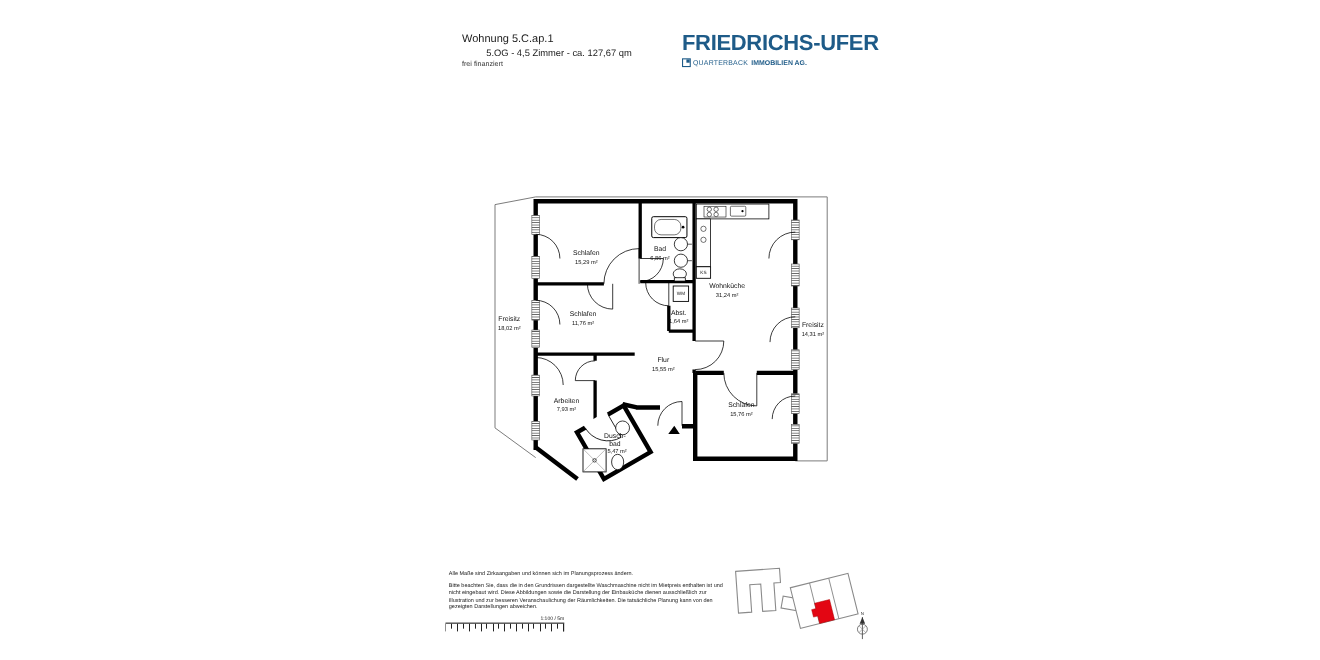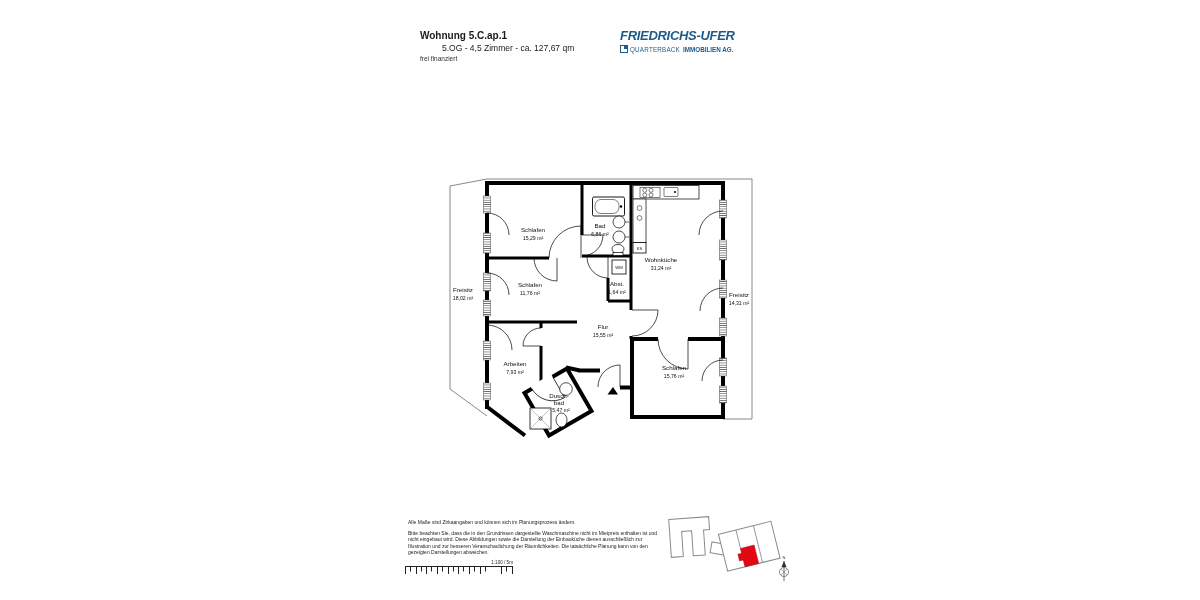--- a/index.html
+++ b/index.html
@@ -1,24 +1,24 @@
 <!DOCTYPE html>
 <html><head>
 <meta charset="utf-8">
 <style>
   html,body{margin:0;padding:0;background:#fff;}
   .page{position:relative;width:1200px;height:600px;background:#fff;overflow:hidden;
         font-family:"Liberation Sans",sans-serif;color:#222;}
   
   .apt-info{position:absolute;left:420px;top:30px;}
-  .apt-title{font-size:10px;font-weight:bold;color:#1a1a1a;}
+  .apt-title{font-size:10px;font-weight:normal;color:#1a1a1a;}
   .apt-sub{font-size:8.5px;margin-top:2px;color:#1a1a1a;padding-left:22px;}
   .apt-fin{font-size:6.5px;margin-top:2px;color:#333;}
   .brand{position:absolute;left:620px;top:28px;width:170px;color:#1e5b88;}
-  .brand-name{font-size:13px;font-weight:bold;letter-spacing:-0.3px;white-space:nowrap;font-style:italic;}
+  .brand-name{font-size:20px;font-weight:bold;letter-spacing:-0.3px;white-space:nowrap;}
   .brand-row{display:flex;align-items:center;gap:2px;margin-top:2px;}
   .brand-icon{width:6px;height:6px;border:1.3px solid #1e5b88;position:relative;display:inline-block;}
   .brand-icon::after{content:"";position:absolute;right:0;top:0;width:3px;height:3px;background:#1e5b88;}
   .brand-co{font-size:6.3px;letter-spacing:0.2px;white-space:nowrap;}
   .brand-co-suffix{font-size:6.3px;font-weight:bold;white-space:nowrap;margin-left:1px;}
   
   .plan{position:absolute;left:430px;top:158px;}
   svg text{font-family:"Liberation Sans",sans-serif;fill:#111;}
   .room-name{font-size:6.2px;}
   .room-area{font-size:5.2px;}

